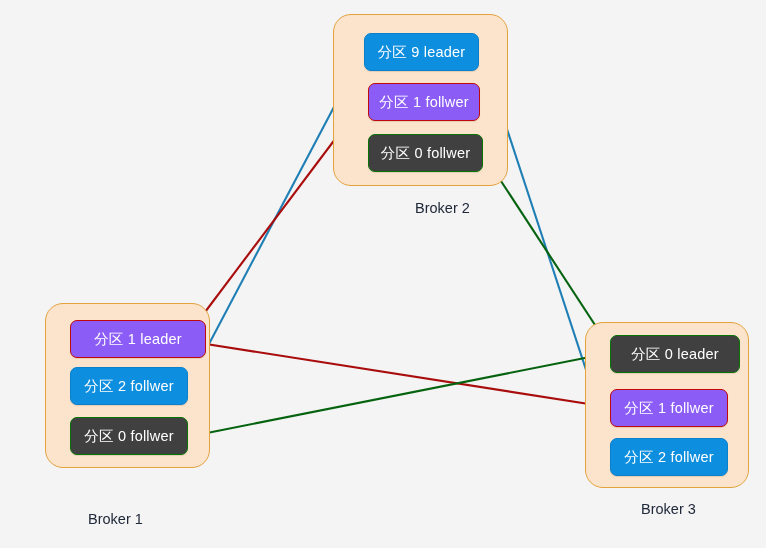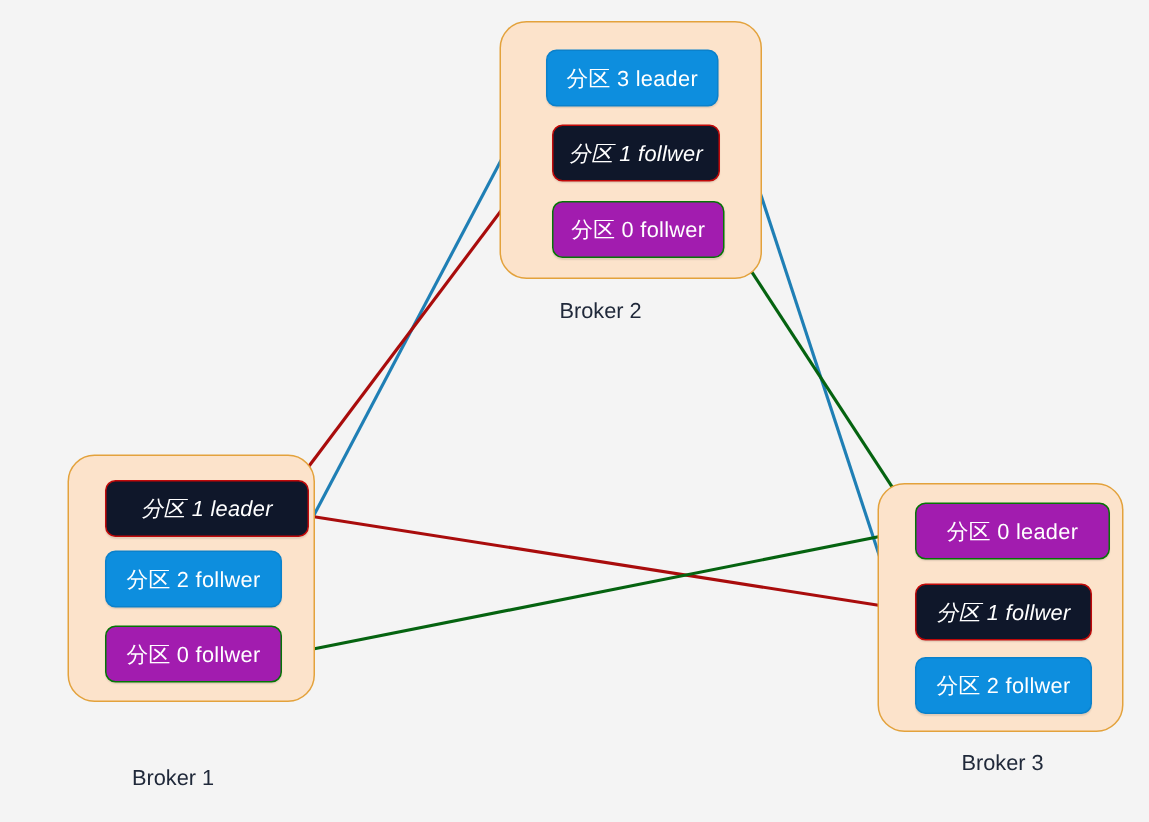--- a/index.html
+++ b/index.html
@@ -43,22 +43,22 @@
     display: flex;
     align-items: center;
     justify-content: center;
     color: #ffffff;
     font-size: 14.5px;
     letter-spacing: 0.2px;
     z-index: 3;
     box-shadow: 0 1px 1px rgba(0,0,0,0.10);
   }
   .p-blue  { background: #0d8ede; border: 1.2px solid #0b81cb; }
-  .p-red   { background: #0f172a; border: 1.2px solid #c00909; font-style: italic; }
-  .p-green { background: #a21caf; border: 1.2px solid #067506; }
+  .p-red   { background: #8b5cf6; border: 1.2px solid #c00909; }
+  .p-green { background: #404040; border: 1.2px solid #067506; }
   .broker-label {
     position: absolute;
     font-size: 14.5px;
     color: #20293a;
     white-space: nowrap;
     z-index: 3;
   }
 </style>
 </head>
 <body>
@@ -87,24 +87,24 @@
       </g>
   </svg>
 
   <div id="brokers-layer">
       <div class="broker" style="left: 45px; top: 303px; width: 165px; height: 165px;"></div>
       <div class="partition p-red" style="left: 70px; top: 320px; width: 136px;">分区 1 leader</div>
       <div class="partition p-blue" style="left: 70px; top: 367px; width: 118px;">分区 2 follwer</div>
       <div class="partition p-green" style="left: 70px; top: 417px; width: 118px;">分区 0 follwer</div>
       <div class="broker-label" style="left: 88px; top: 511px;">Broker 1</div>
       <div class="broker" style="left: 333px; top: 14px; width: 175px; height: 172px;"></div>
-      <div class="partition p-blue" style="left: 364px; top: 33px; width: 115px;">分区 3 leader</div>
+      <div class="partition p-blue" style="left: 364px; top: 33px; width: 115px;">分区 9 leader</div>
       <div class="partition p-red" style="left: 368px; top: 83px; width: 112px;">分区 1 follwer</div>
       <div class="partition p-green" style="left: 368px; top: 134px; width: 115px;">分区 0 follwer</div>
-      <div class="broker-label" style="left: 373px; top: 200px;">Broker 2</div>
+      <div class="broker-label" style="left: 415px; top: 200px;">Broker 2</div>
       <div class="broker" style="left: 585px; top: 322px; width: 164px; height: 166px;"></div>
       <div class="partition p-green" style="left: 610px; top: 335px; width: 130px;">分区 0 leader</div>
       <div class="partition p-red" style="left: 610px; top: 389px; width: 118px;">分区 1 follwer</div>
       <div class="partition p-blue" style="left: 610px; top: 438px; width: 118px;">分区 2 follwer</div>
       <div class="broker-label" style="left: 641px; top: 501px;">Broker 3</div>
     </div>
 
 </div>
 
 </body></html>

